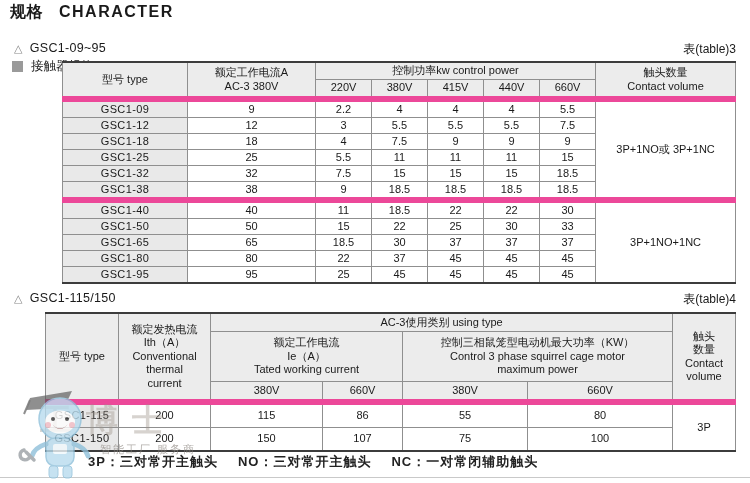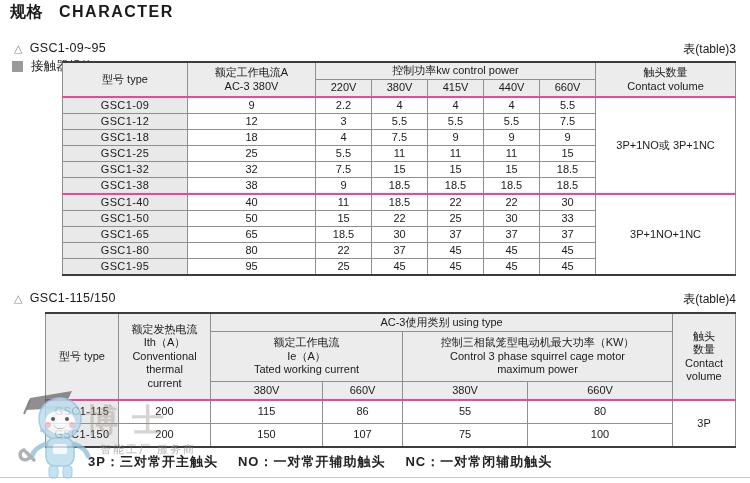--- a/index.html
+++ b/index.html
@@ -24,21 +24,21 @@
 
   
   table.t { border-collapse:collapse; table-layout:fixed; position:absolute;
             border-left:1px solid #7d7d7d; border-right:1px solid #7d7d7d;
             border-top:2px solid #3c3c3c; border-bottom:2px solid #3c3c3c; }
   table.t td { border:1px solid #8f8f8f; text-align:center; vertical-align:middle;
                font-size:11px; padding:0 2px; line-height:1.22; overflow:hidden; }
   td.hd { background:#ececec; }
   td.rowhd { background:#e9e9e9; letter-spacing:.4px; }
   .pre { white-space:pre-line; }
-  tr.gs td { border-top:2px solid #ec4899; }   
+  tr.gs td { border-top:6px solid #ec4899; }   
   .t1 { left:62px; top:61px; width:673px; }
   .t1 tr.h td { height:16px; }
   .t1 tr.b td { height:15px; }
   .t2 { left:45px; top:312px; width:690px; }
   .t2 td { font-size:10.5px; }
   .t2 tr.ha td { height:17px; }
   .t2 tr.hb td { height:49px; }
   .t2 tr.hc td { height:17px; }
   .t2 tr.b  td { height:22px; }
 
@@ -265,21 +265,21 @@
       <td>150</td>
       <td>107</td>
       <td>75</td>
       <td>100</td>
     </tr>
   </tbody>
     </table>
 
   <div class="footnotes">
     <span>3P：三对常开主触头</span>
-    <span>NO：一对常开辅助触头</span>
+    <span>NO：三对常开主触头</span>
     <span>NC：一对常闭辅助触头</span>
   </div>
   <div class="bottom-rule"></div>
 
   <div class="wm wm-big">工博士</div>
   <div class="wm wm-line">智能工厂 服务商</div>
   <svg class="wm wm-bot" width="104" height="95" viewBox="0 0 104 95">
 
     <polygon points="18,10 60,3 52,20 14,22" fill="#5b5b5b" opacity="0.85"></polygon>
     <line x1="18" y1="12" x2="12" y2="26" stroke="#5b5b5b" stroke-width="2" opacity="0.85"></line>

